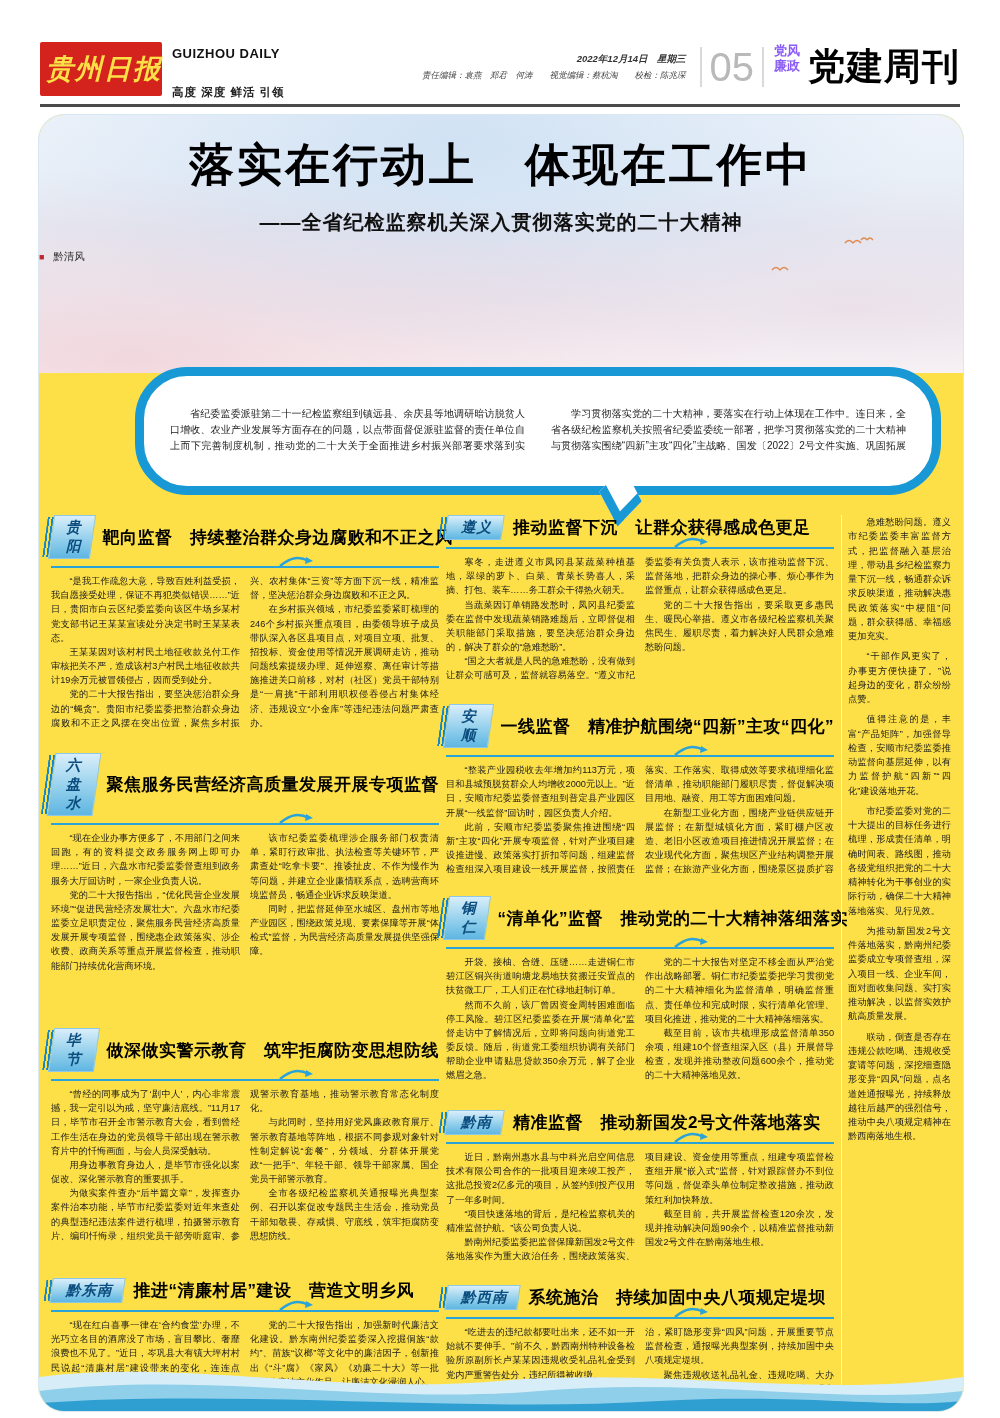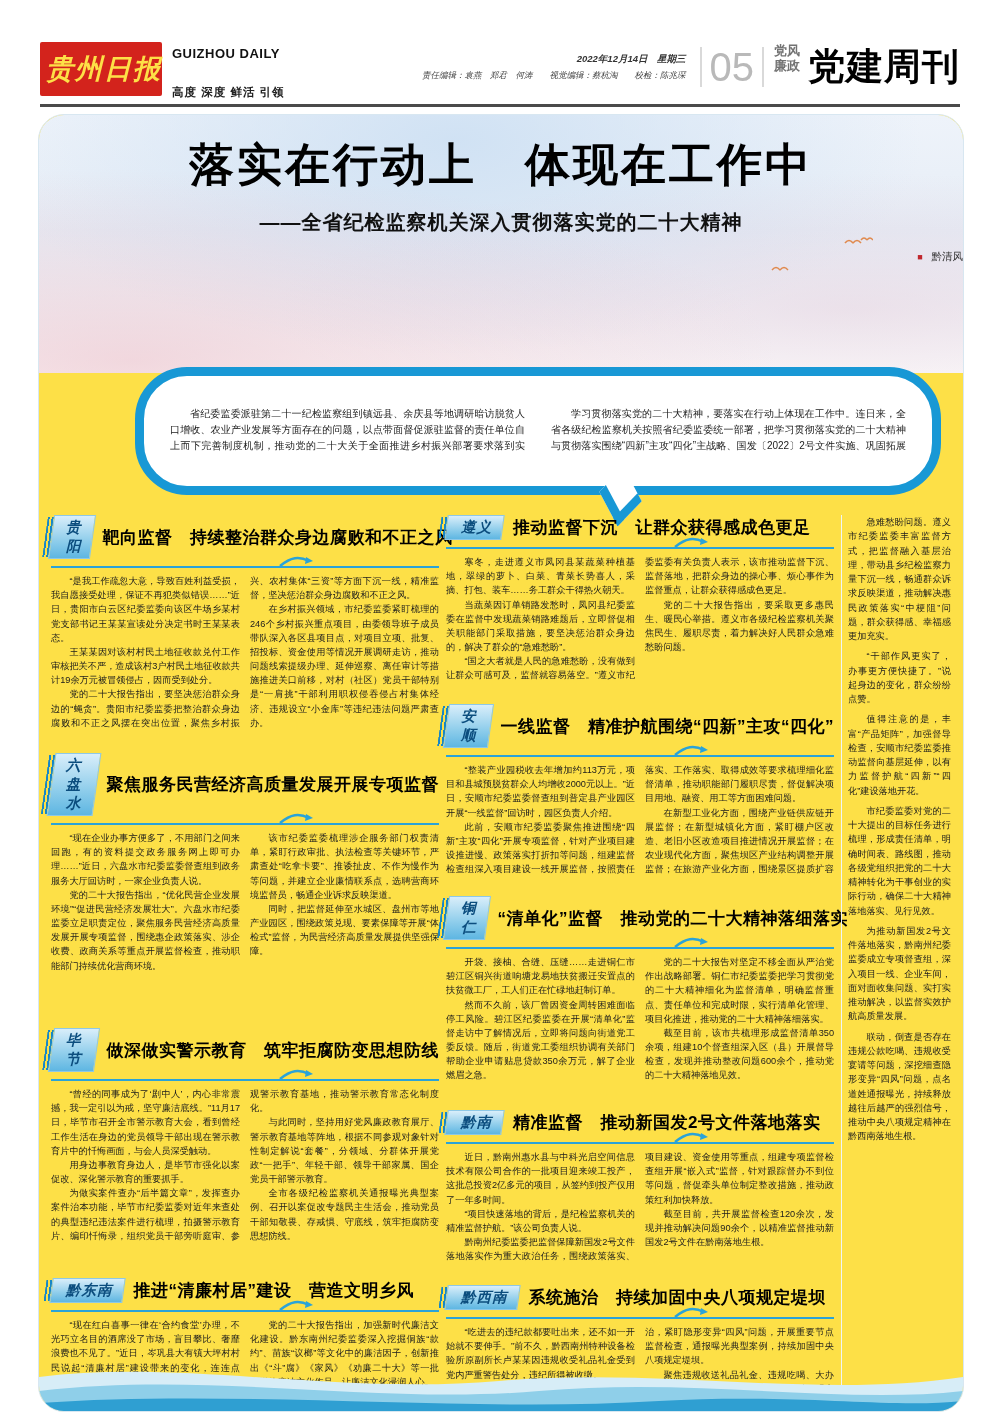--- a/index.html
+++ b/index.html
@@ -10,37 +10,37 @@
   .logo-box{width:122px;height:54px;background:#d3231c;color:#fde047;display:flex;align-items:center;justify-content:flex-end;border-radius:2px;}
   .logo-box b{font-family:"Liberation Serif",serif;font-style:italic;font-weight:bold;font-size:27px;letter-spacing:2px;}
   .logo-side{margin-left:10px;display:flex;flex-direction:column;justify-content:space-between;height:54px;padding:4px 0;}
   .logo-en{font-size:13px;font-weight:900;letter-spacing:.5px;color:#111;}
   .logo-slogan{font-size:11.5px;font-weight:700;color:#222;letter-spacing:1px;}
   .mast-right{margin-left:auto;display:flex;align-items:center;}
   .mast-meta{text-align:right;margin-right:14px;}
   .date-line{font-size:9.5px;font-weight:700;font-style:italic;color:#333;}
   .editors-line{font-size:8.5px;font-style:italic;color:#444;margin-top:4px;}
   .page-num{font-size:40px;color:#b9b9b9;font-weight:400;padding:0 8px;border-left:2px solid #d9d9d9;border-right:2px solid #d9d9d9;line-height:1;}
-  .col-tag{font-size:13px;font-weight:800;color:#737373;line-height:1.15;margin:0 8px 16px 10px;}
+  .col-tag{font-size:13px;font-weight:800;color:#8b5cf6;line-height:1.15;margin:0 8px 16px 10px;}
   .weekly{font-size:37px;font-weight:900;color:#000;letter-spacing:1px;}
   .mast-divider{position:absolute;left:40px;top:104px;width:920px;height:2.5px;background:#4a4a4a;}
 
   
   .frame{position:absolute;left:38px;top:114px;width:924px;height:1296px;border:1px solid #d8e7f1;border-radius:26px;overflow:hidden;background:#fde047;}
 
   
   .hero{position:relative;width:100%;height:258px;
     background:
       radial-gradient(ellipse at 10% 95%, rgba(233,185,196,.55), transparent 55%),
       radial-gradient(ellipse at 88% 75%, rgba(226,199,214,.45), transparent 50%),
       radial-gradient(ellipse at 45% 10%, rgba(205,224,243,.9), transparent 65%),
       linear-gradient(180deg,#eef3fa 0%,#e6edf6 45%,#fdfefe 100%);}
   .main-title{margin:0;padding-top:20px;text-align:center;font-size:45px;font-weight:900;letter-spacing:3px;color:#000;}
   .sub-title{margin:14px 0 0;text-align:center;font-size:20px;font-weight:800;color:#111;letter-spacing:1px;}
-  .byline{margin-top:14px;text-align:right;font-size:10.5px;color:#333;}
+  .byline{margin-top:14px;text-align:left;font-size:10.5px;color:#333;}
   .byline .sq{color:#c0272d;font-size:9px;margin-right:6px;}
   .bird{position:absolute;}
 
   
   .bubble{position:absolute;left:96px;top:252px;width:806px;height:128px;border:9px solid #1898d5;border-radius:52px;background:#fff;padding:30px 26px;box-sizing:border-box;display:flex;gap:26px;}
   .bubble::after{content:"";position:absolute;bottom:-27px;left:58%;width:30px;height:24px;background:#fff;border-right:9px solid #1898d5;border-bottom:9px solid #1898d5;transform:rotate(62deg) skewX(18deg);}
   .bubble-col{flex:1;font-size:10px;line-height:1.62;text-align:justify;color:#1a1a1a;overflow:hidden;}
   .bubble-col p{margin:0;text-indent:2em;}
 
   

